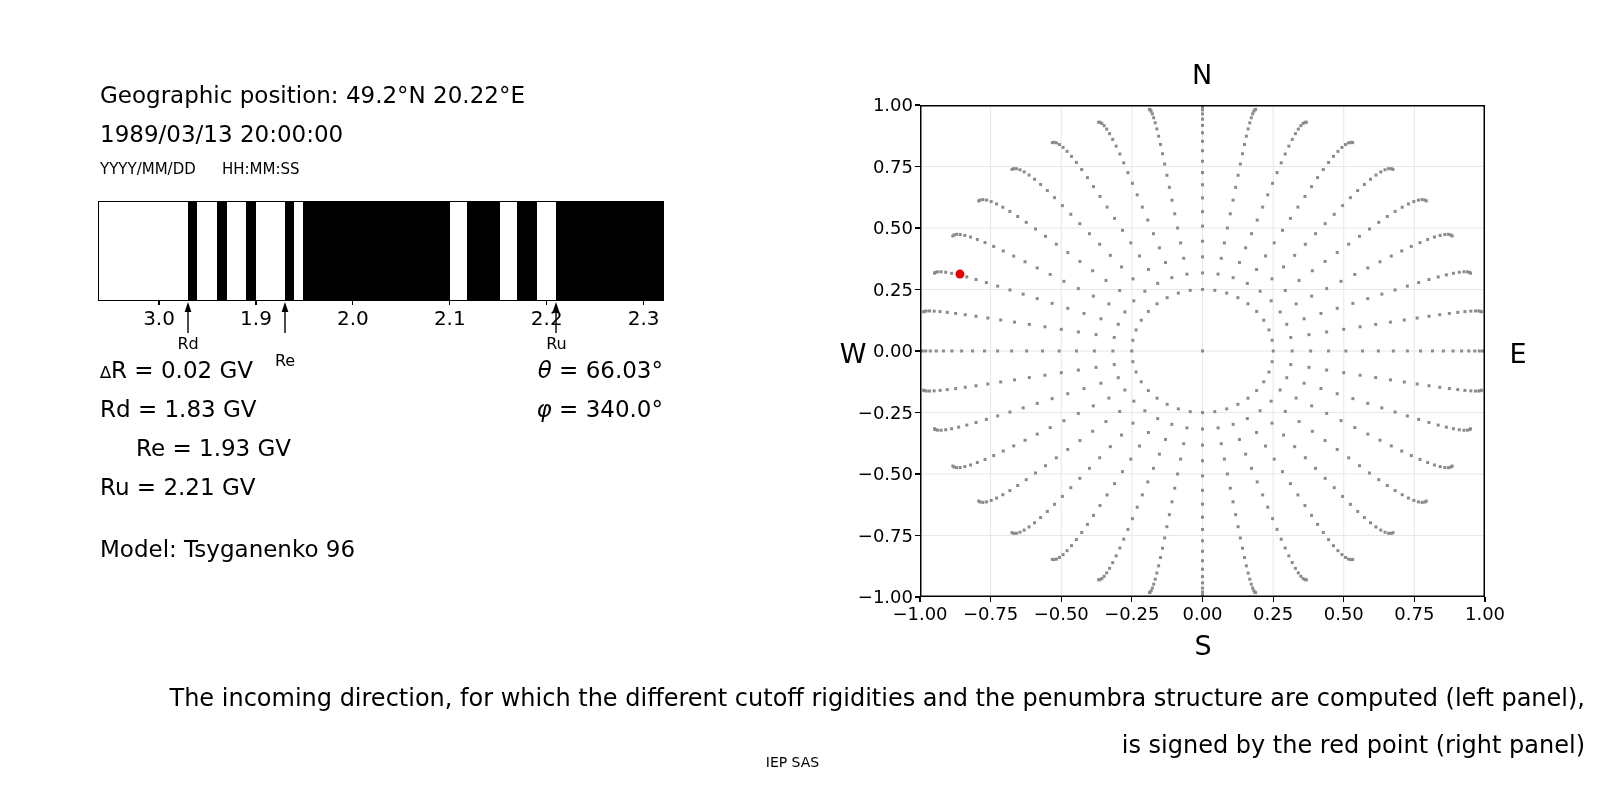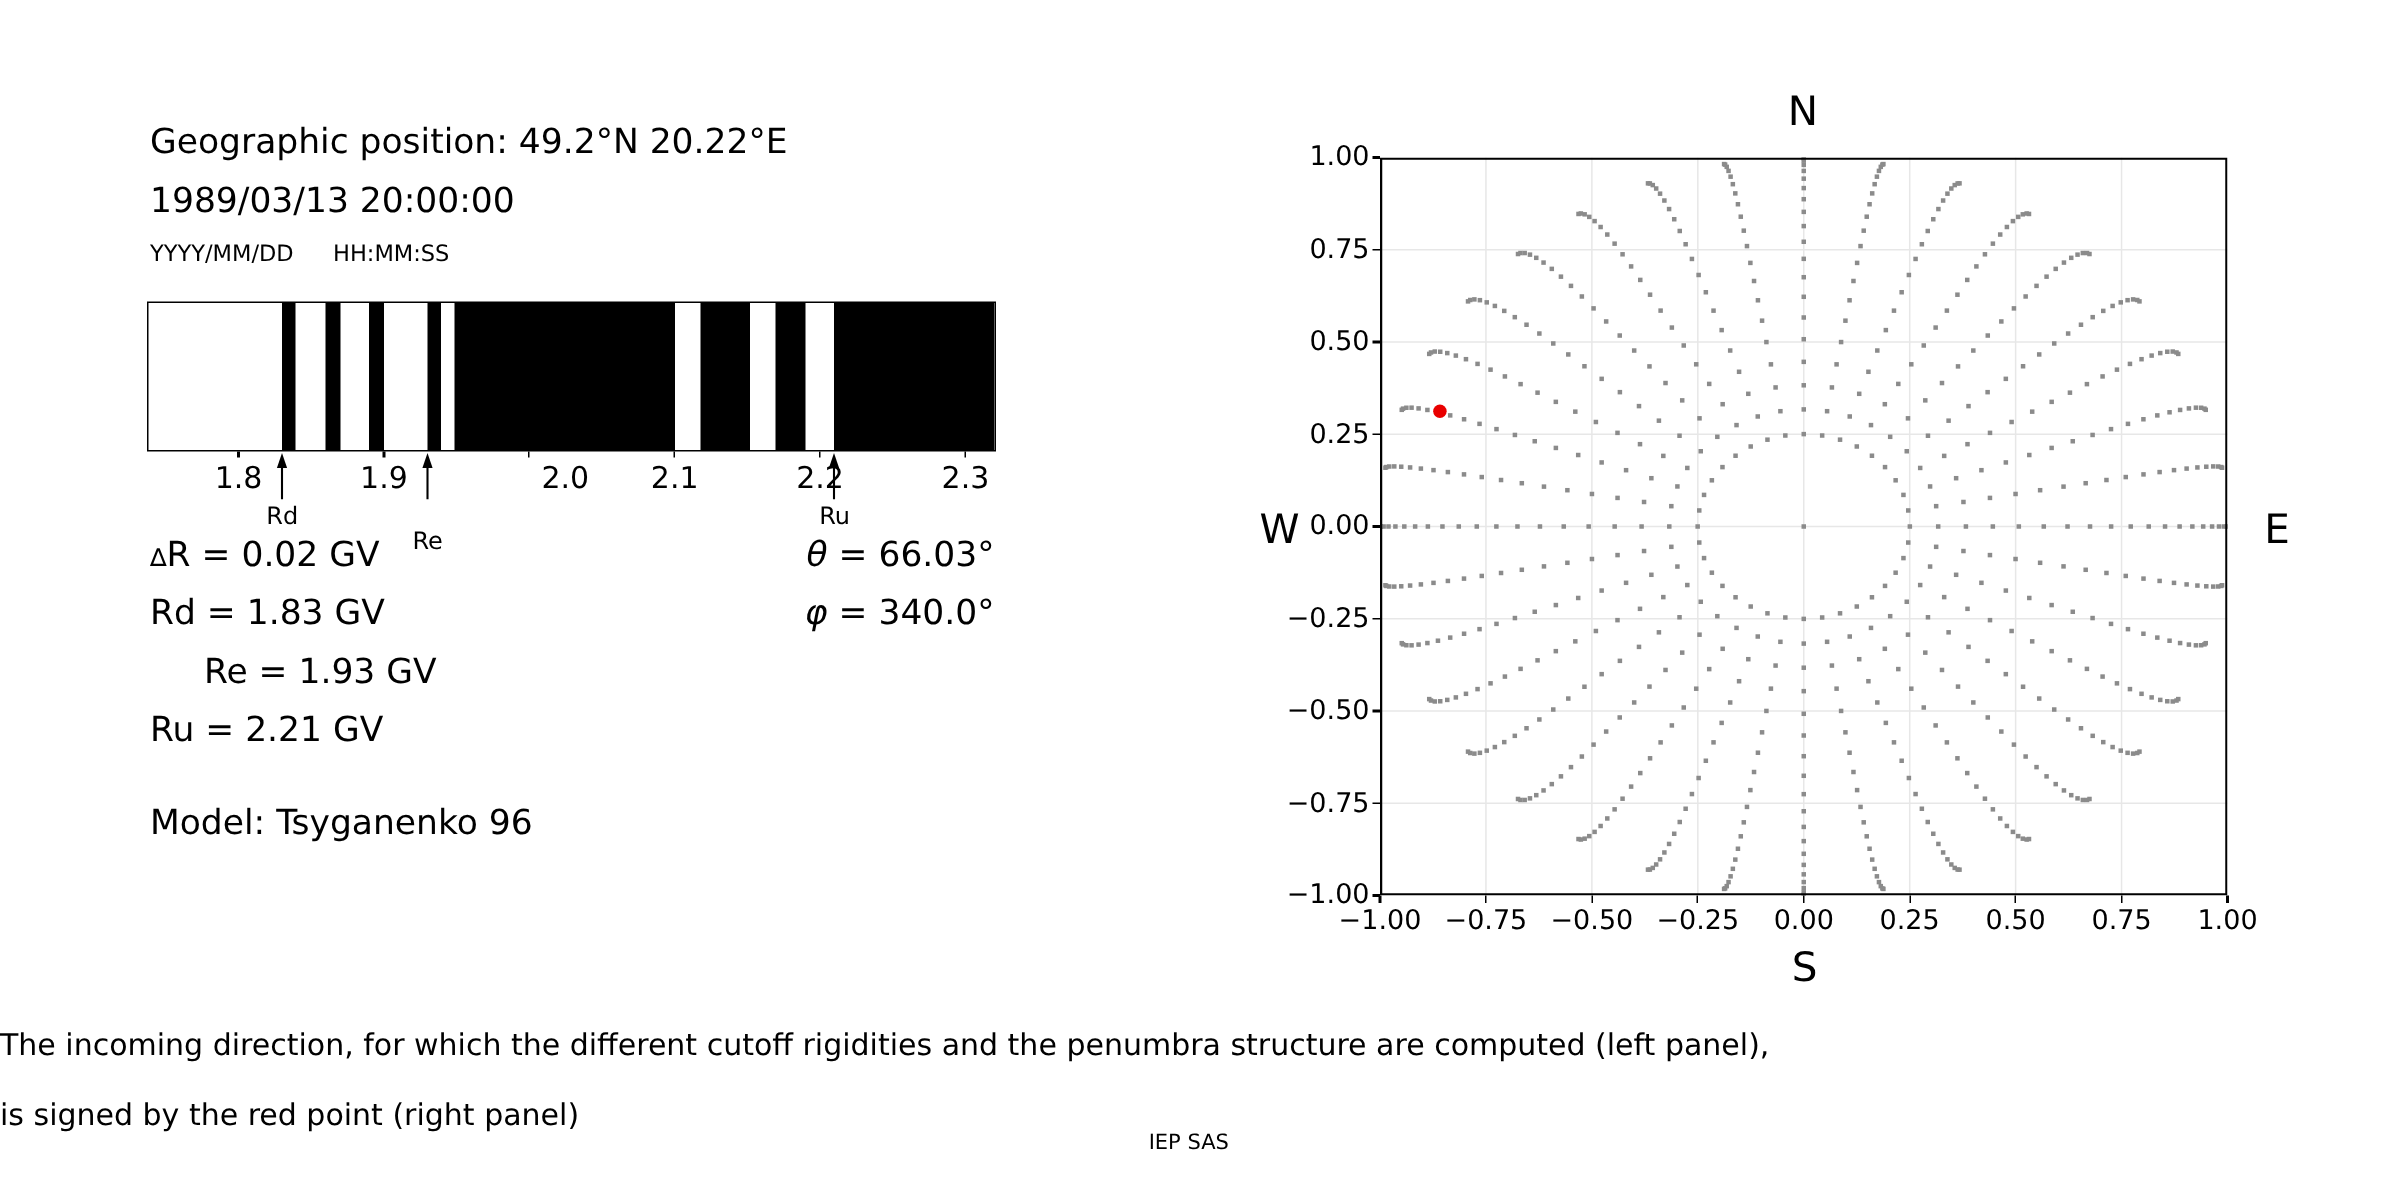--- a/index.html
+++ b/index.html
@@ -27,21 +27,21 @@
   .inforight{left:400px;width:263px;text-align:right;font-size:23px;}
   .greek{font-style:italic;}
   .deltasym{font-size:0.72em;}
   
   #dp-box{position:absolute;left:920px;top:105px;width:565px;height:492px;}
   #dp-labels .xlab{position:absolute;font-size:18px;transform:translateX(-50%);top:603px;}
   #dp-labels .ylab{position:absolute;font-size:18px;width:62px;text-align:right;left:851px;}
   #dp-labels .tmark{position:absolute;background:#000;}
   .compass{font-size:27px;transform:translateX(-50%);}
   
-  .cap{left:0;width:1585px;text-align:left;font-size:20px;}
+  .cap{left:0;width:1585px;text-align:right;font-size:24px;}
   .credit{left:0;width:1585px;text-align:center;font-size:14px;}
 </style>
 </head>
 <body>
 
 <div id="canvas">
 
   <div class="abs geo">Geographic position: 49.2°N 20.22°E</div>
   <div class="abs date">1989/03/13 20:00:00</div>
   <div class="abs fmt1">YYYY/MM/DD</div>
@@ -52,25 +52,25 @@
       <div class="band" style="left: 117.709px; width: 10.661px; background: rgb(0, 0, 0);"></div>
       <div class="band" style="left: 146.784px; width: 10.661px; background: rgb(0, 0, 0);"></div>
       <div class="band" style="left: 185.551px; width: 9.69178px; background: rgb(0, 0, 0);"></div>
       <div class="band" style="left: 203.966px; width: 147.315px; background: rgb(0, 0, 0);"></div>
       <div class="band" style="left: 367.757px; width: 32.9521px; background: rgb(0, 0, 0);"></div>
       <div class="band" style="left: 418.154px; width: 20.3527px; background: rgb(0, 0, 0);"></div>
       <div class="band" style="left: 456.921px; width: 107.579px; background: rgb(0, 0, 0);"></div>
     </div>
   <div id="bc-ticks">
       <div class="bc-mark" style="left: 60.4582px;"></div>
-      <div class="bc-lab" style="left: 61.0582px;">1.8</div>
+      <div class="bc-lab" style="left: 61.0582px;">3.0</div>
       <div class="bc-mark" style="left: 157.376px;"></div>
       <div class="bc-lab" style="left: 157.976px;">1.9</div>
       <div class="bc-mark" style="left: 254.294px;"></div>
-      <div class="bc-lab" style="left: 254.894px; margin-left: 24px;">2.0</div>
+      <div class="bc-lab" style="left: 254.894px;">2.0</div>
       <div class="bc-mark" style="left: 351.212px;"></div>
       <div class="bc-lab" style="left: 351.812px;">2.1</div>
       <div class="bc-mark" style="left: 448.129px;"></div>
       <div class="bc-lab" style="left: 448.729px;">2.2</div>
       <div class="bc-mark" style="left: 545.047px;"></div>
       <div class="bc-lab" style="left: 545.647px;">2.3</div>
     </div>
   <div id="bc-arrows">
       <svg width="12" height="31" class="ar-svg" style="left: 84.1336px;">
         <polygon points="6,0 2.6,10 9.4,10" fill="#000"></polygon>

